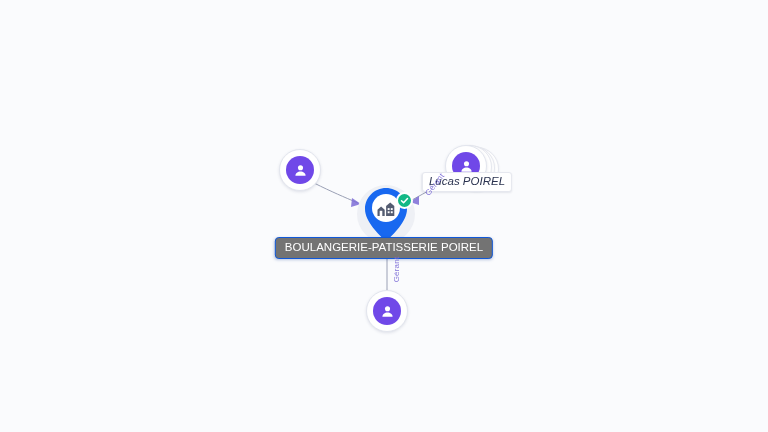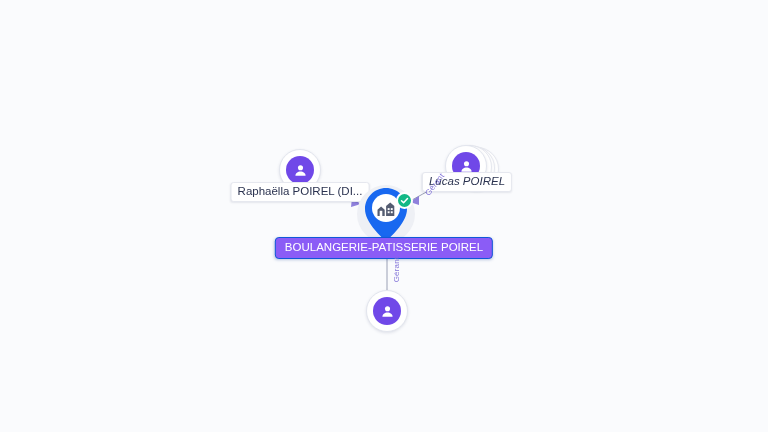--- a/index.html
+++ b/index.html
@@ -111,21 +111,21 @@
     border: 2px solid #ffffff;
     box-sizing: border-box;
     display: flex;
     align-items: center;
     justify-content: center;
   }
   #company-label {
     position: absolute;
     transform: translateX(-50%);
     white-space: nowrap;
-    background: #8b5cf6;
+    background: #737373;
     border: 1px solid #1058d8;
     border-radius: 4px;
     padding: 3px 9px 4px 9px;
     font-size: 11.5px;
     line-height: 13px;
     color: #ffffff;
     box-shadow: 0 1px 3px rgba(20,60,150,0.28);
   }
 
   
@@ -160,21 +160,20 @@
   <div class="person-node" style="left:300px; top:170px;">
     <div class="person-disc">
       <div class="avatar-circle">
         <svg width="17" height="17" viewBox="0 0 24 24" fill="#ffffff">
           <circle cx="12" cy="8.2" r="3.6"></circle>
           <path d="M4.8 19.5c0-3.7 3.3-6 7.2-6s7.2 2.3 7.2 6z"></path>
         </svg>
       </div>
     </div>
   </div>
-  <div class="node-label" style="left:300px; top:182px;">Raphaëlla POIREL (DI...</div>
 
   <div class="person-node" style="left:466px; top:166px;">
     <div class="person-stack" style="width:42px;height:42px;left:-11px;top:-19px;"></div>
     <div class="person-stack" style="width:42px;height:42px;left:-15px;top:-20px;"></div>
     <div class="person-stack" style="width:42px;height:42px;left:-18px;top:-21px;"></div>
     <div class="person-disc">
       <div class="avatar-circle">
         <svg width="17" height="17" viewBox="0 0 24 24" fill="#ffffff">
           <circle cx="12" cy="8.2" r="3.6"></circle>
           <path d="M4.8 19.5c0-3.7 3.3-6 7.2-6s7.2 2.3 7.2 6z"></path>

